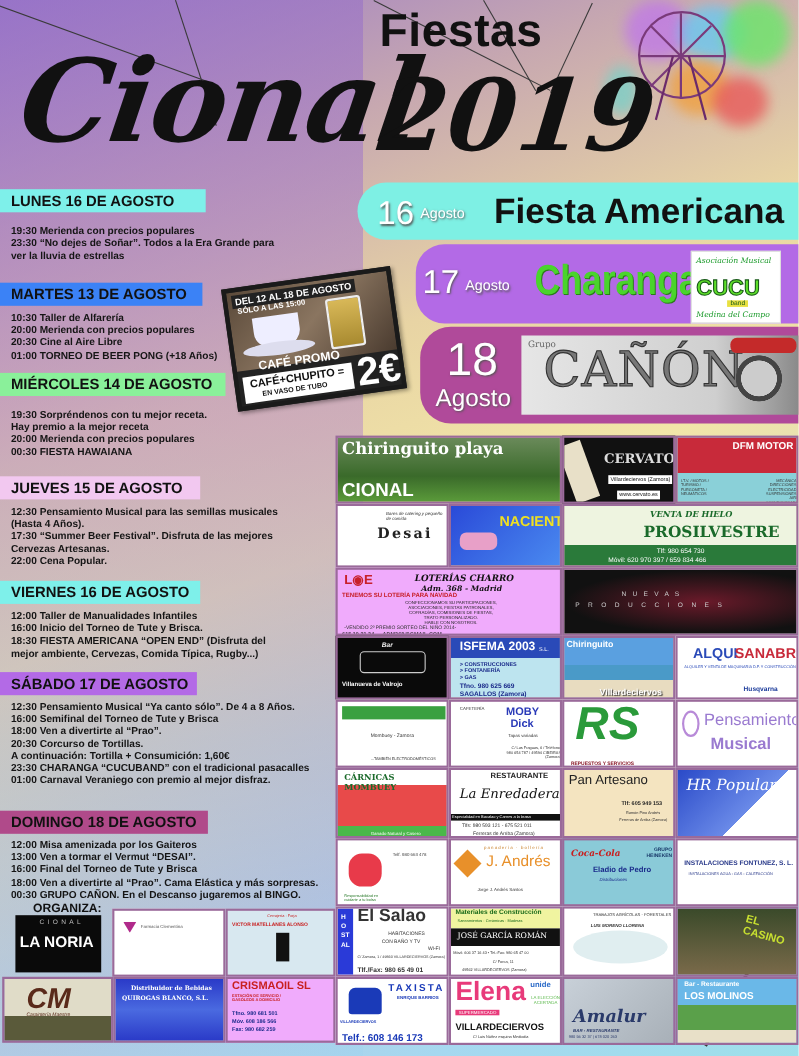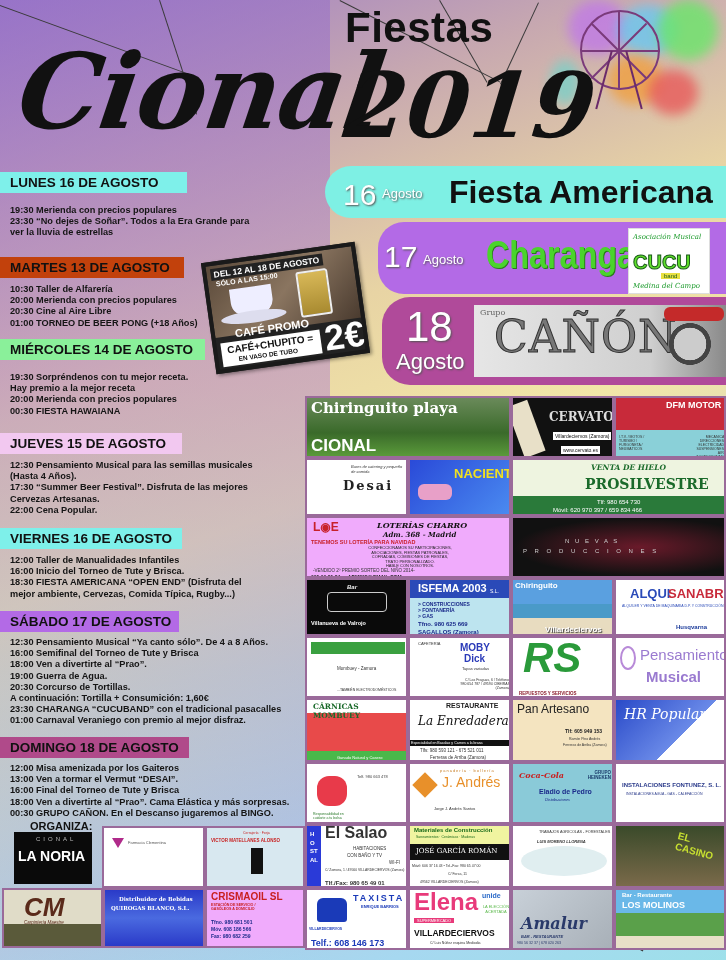--- a/index.html
+++ b/index.html
@@ -94,21 +94,21 @@
 <div>
   <div class="day" style="top:172px;">
     <div class="day-h" style="background:#7ef0ea;padding-right:28px;">LUNES 16 DE AGOSTO</div>
     <div class="day-items" style="margin-top:12px;">
       <div>19:30 Merienda con precios populares</div>
       <div>23:30 “No dejes de Soñar”. Todos a la Era Grande para</div>
       <div>ver la lluvia de estrellas</div>
     </div>
   </div>
   <div class="day" style="top:257px;">
-    <div class="day-h" style="background:#c2410c;padding-right:14px;">MARTES 13 DE AGOSTO</div>
+    <div class="day-h" style="background:#3b82f6;padding-right:14px;">MARTES 13 DE AGOSTO</div>
     <div class="day-items" style="margin-top:6px;">
       <div>10:30 Taller de Alfarería</div>
       <div>20:00 Merienda con precios populares</div>
       <div>20:30 Cine al Aire Libre</div>
       <div>01:00 TORNEO DE BEER PONG (+18 Años)</div>
     </div>
   </div>
   <div class="day" style="top:339px;">
     <div class="day-h" style="background:#8af09a;padding-right:12px;">MIÉRCOLES 14 DE AGOSTO</div>
     <div class="day-items" style="margin-top:12px;">
@@ -136,21 +136,20 @@
       <div>18:30 FIESTA AMERICANA “OPEN END”  (Disfruta del</div>
       <div>mejor ambiente, Cervezas, Comida Típica, Rugby...)</div>
     </div>
   </div>
   <div class="day" style="top:611px;">
     <div class="day-h" style="background:#b36ae6;padding-right:8px;">SÁBADO 17 DE AGOSTO</div>
     <div class="day-items" style="margin-top:5px;">
       <div>12:30 Pensamiento  Musical  “Ya canto sólo”. De 4 a 8 Años.</div>
       <div>16:00 Semifinal del Torneo de Tute y Brisca</div>
       <div>18:00 Ven a divertirte al “Prao”.</div>
-      <div>19:00 Guerra de Agua.</div>
       <div>20:30 Corcurso de Tortillas.</div>
       <div>A continuación: Tortilla + Consumición: 1,60€</div>
       <div>23:30 CHARANGA “CUCUBAND” con el tradicional pasacalles</div>
       <div>01:00 Carnaval Veraniego con premio al mejor disfraz.</div>
     </div>
   </div>
   <div class="day" style="top:737px;">
     <div class="day-h" style="background:#b04a8a;padding-right:10px;">DOMINGO 18 DE AGOSTO</div>
     <div class="day-items" style="margin-top:5px;">
       <div>12:00 Misa amenizada por los Gaiteros</div>

